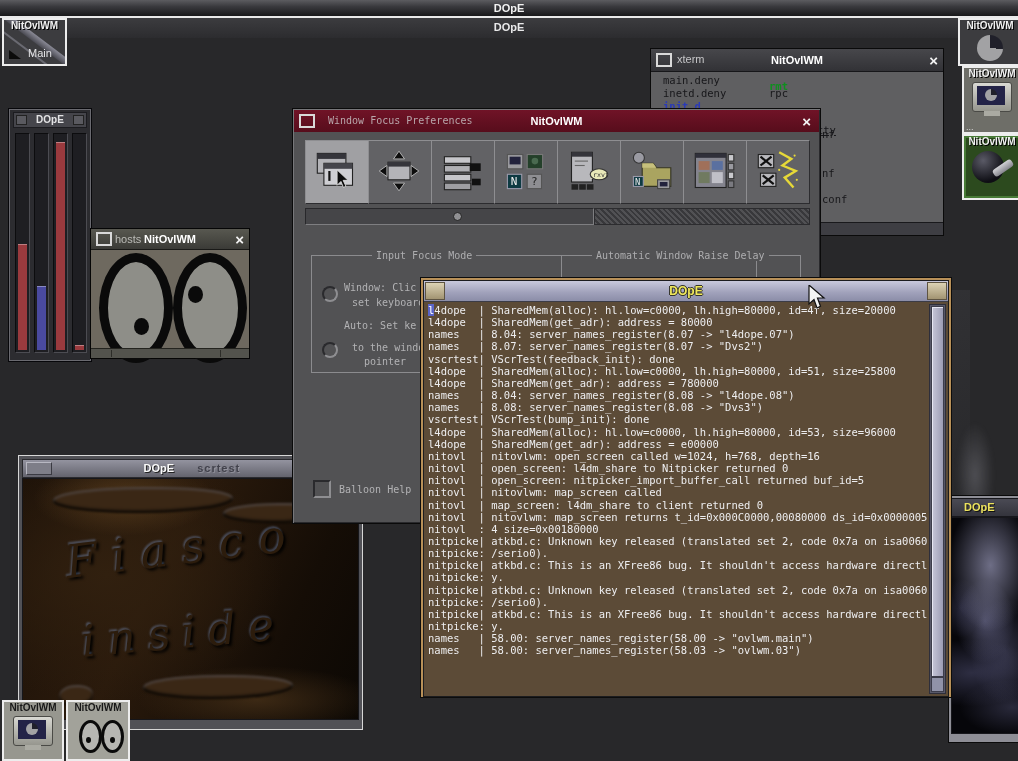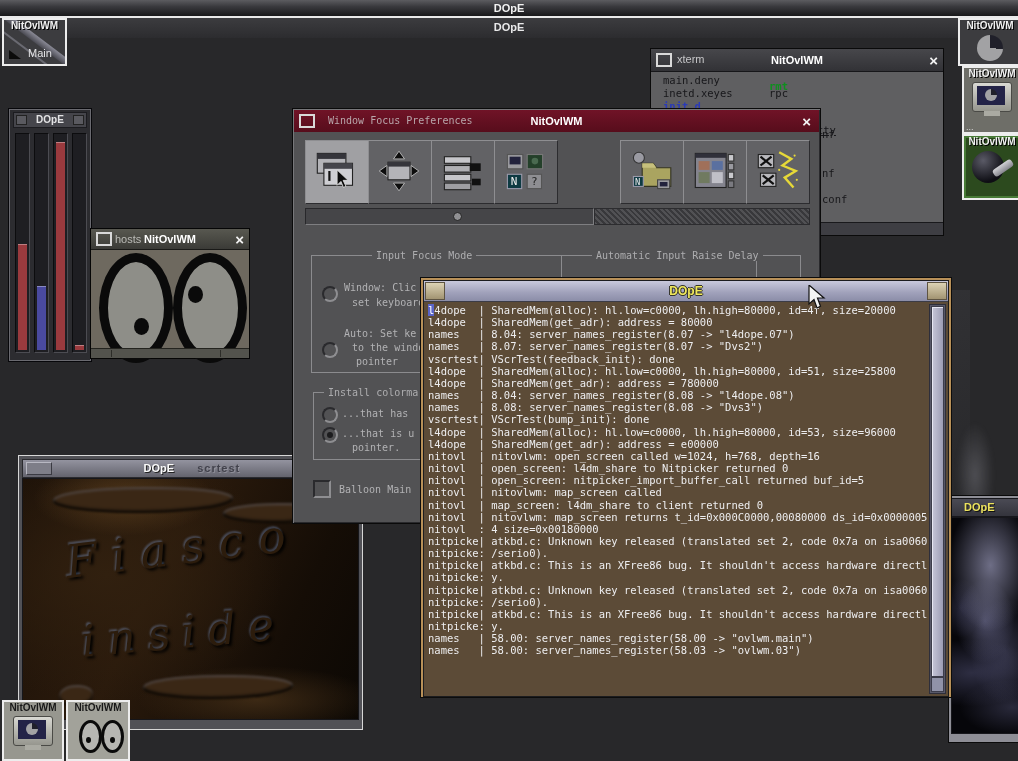--- a/index.html
+++ b/index.html
@@ -263,21 +263,21 @@
 
   <div class="abs win-xterm">
     <div class="xterm-tb">
       <div class="wm-menu"></div>
       <div class="xterm-name">xterm</div>
       <div class="wm-title">NitOvlWM</div>
       <div class="wm-close">×</div>
     </div>
     <div class="xterm-body mono">
       <span class="xf" style="left:12px;top:3px;">main.deny</span>
-      <span class="xf" style="left:12px;top:16px;">inetd.xeyes</span>
+      <span class="xf" style="left:12px;top:16px;">inetd.deny</span>
       <span class="xf blue" style="left:12px;top:29px;">init.d</span>
       <span class="xf green" style="left:118px;top:9px;">rmt</span>
       <span class="xf" style="left:118px;top:16px;">rpc</span>
       <span class="xf und" style="left:128px;top:29px;margin-top:24px;">securetty</span>
       <span class="xf" style="left:171px;top:57px;">nf</span>
       <span class="xf" style="left:171px;top:96px;">nf</span>
       <span class="xf" style="left:171px;top:122px;">conf</span>
     </div>
     <div class="xterm-foot">
         <i></i>
@@ -341,20 +341,34 @@
     <div class="tbtn" style="left:201px;">
       <svg width="44" height="44" viewBox="0 0 40 40">
         <rect x="4" y="5" width="14" height="13" fill="#9a9a9e" stroke="#555"></rect>
           <rect x="6" y="7" width="10" height="7" fill="#22223c"></rect>
         <rect x="22" y="5" width="14" height="13" fill="#24402a" stroke="#777"></rect>
           <circle cx="29" cy="11" r="3" fill="#4a6a50"></circle>
         <rect x="4" y="23" width="13" height="13" fill="#0e3a42" stroke="#99a"></rect>
           <text x="7" y="33" font-size="10" fill="#eee" font-family="monospace">N</text>
         <rect x="22" y="23" width="13" height="13" fill="#8e8e92" stroke="#555"></rect>
           <text x="25.5" y="33" font-size="10" fill="#222" font-family="monospace">?</text>
+      </svg>
+    </div>
+    <div class="tbtn" style="left:264px;">
+      <svg width="44" height="44" viewBox="0 0 40 40">
+        <rect x="5" y="3" width="19" height="27" fill="#b8b8bc" stroke="#222"></rect>
+          <rect x="5" y="3" width="19" height="4" fill="#35353b"></rect>
+        <line x1="8" y1="11" x2="20" y2="11" stroke="#666"></line>
+          <line x1="8" y1="15" x2="17" y2="15" stroke="#666"></line>
+        <polygon points="25,24 22,27 25,27" fill="#e8e8b8"></polygon>
+        <ellipse cx="30" cy="23" rx="8" ry="5" fill="#e8e8b8" stroke="#333"></ellipse>
+        <text x="24.5" y="25.5" font-size="6" fill="#333" font-family="monospace">rxvt</text>
+        <rect x="5" y="32" width="6" height="5" fill="#222"></rect>
+          <rect x="12" y="32" width="6" height="5" fill="#222"></rect>
+          <rect x="19" y="32" width="6" height="5" fill="#222"></rect>
       </svg>
     </div>
     <div class="tbtn" style="left:327px;">
       <svg width="44" height="44" viewBox="0 0 40 40">
         <circle cx="9" cy="8" r="5" fill="#9a9aa2" stroke="#333"></circle>
         <path d="M12,13 h10 l3,4 h13 v17 h-26 z" fill="#aaa460" stroke="#332"></path>
         <path d="M12,13 h10 l3,4 h-13 z" fill="#c6c07c"></path>
         <rect x="4" y="25" width="9" height="9" fill="#0e3a42" stroke="#99a"></rect>
           <text x="5.5" y="32.5" font-size="8" fill="#eee" font-family="monospace">N</text>
         <rect x="26" y="28" width="11" height="8" fill="#9a9a9e" stroke="#444"></rect>
@@ -395,40 +409,32 @@
       <div class="knob"></div>
       <div class="hatch"></div>
     </div>
 
     <div class="group" style="left:18px;top:146px;width:444px;height:116px;">
       <div class="glabel mono" style="left:60px;">Input Focus Mode</div>
       <div class="radio" style="left:10px;top:30px;"></div>
       <div class="ptext mono" style="left:32px;top:26px;">Window:  Clic</div>
       <div class="ptext mono" style="left:40px;top:41px;">set keyboard</div>
       <div class="radio" style="left:10px;top:86px;"></div>
-      <div class="ptext mono" style="left:32px;top:72px;">Auto:  Set ke</div>
+      <div class="ptext mono" style="left:32px;top:64px;">Auto:  Set ke</div>
       <div class="ptext mono" style="left:40px;top:86px;">to the windo</div>
-      <div class="ptext mono" style="left:44px;top:100px;">pointer</div>
+      <div class="ptext mono" style="left:52px;top:100px;">pointer</div>
     </div>
 
     <div class="group" style="left:268px;top:146px;width:238px;height:116px;">
-      <div class="glabel mono" style="left:30px;">Automatic Input Raise Delay</div>
-    </div>
-
-    <div class="group" style="left:20px;top:283px;width:126px;height:66px;">
-      <div class="glabel mono" style="left:10px;">Install colorma</div>
-      <div class="radio" style="left:8px;top:14px;"></div>
-      <div class="ptext mono" style="left:28px;top:15px;">...that has</div>
-      <div class="radio on" style="left:8px;top:34px;"></div>
-      <div class="ptext mono" style="left:28px;top:35px;">...that is u</div>
-      <div class="ptext mono" style="left:38px;top:49px;">pointer.</div>
-    </div>
+      <div class="glabel mono" style="left:30px;">Automatic Window Raise Delay</div>
+    </div>
+
 
     <div class="checkbox" style="left:20px;top:371px;"></div>
-    <div class="ptext mono" style="left:46px;top:375px;">Balloon Main</div>
+    <div class="ptext mono" style="left:46px;top:375px;">Balloon Help</div>
   </div>
 
   <div class="abs icon light" style="left:2px;top:700px;width:58px;height:57px;">
     <div class="lab">NitOvlWM</div>
     <div class="crt">
         <div class="scrn">
           <div class="pie"></div>
         </div>
       </div>
     <div class="crt-stand"></div>

